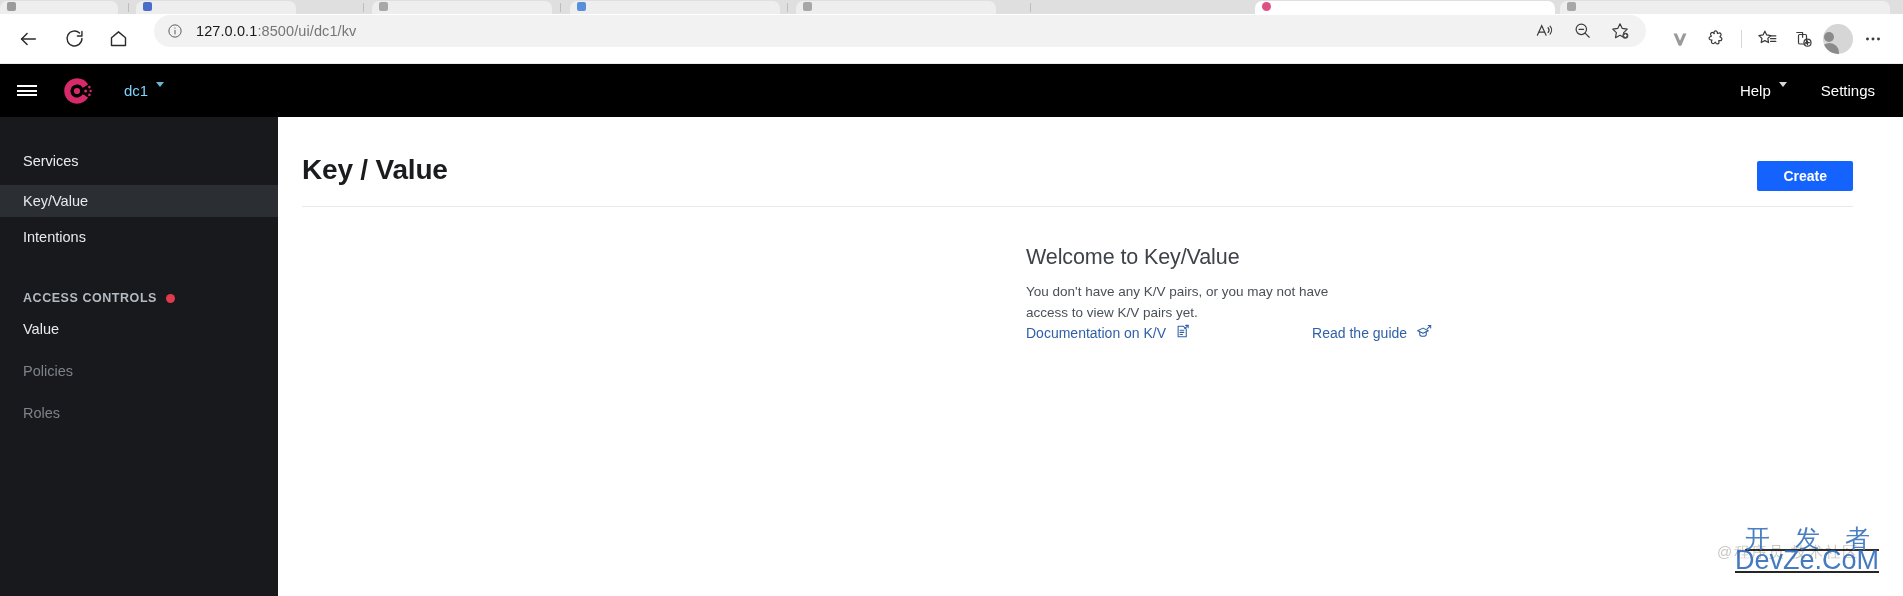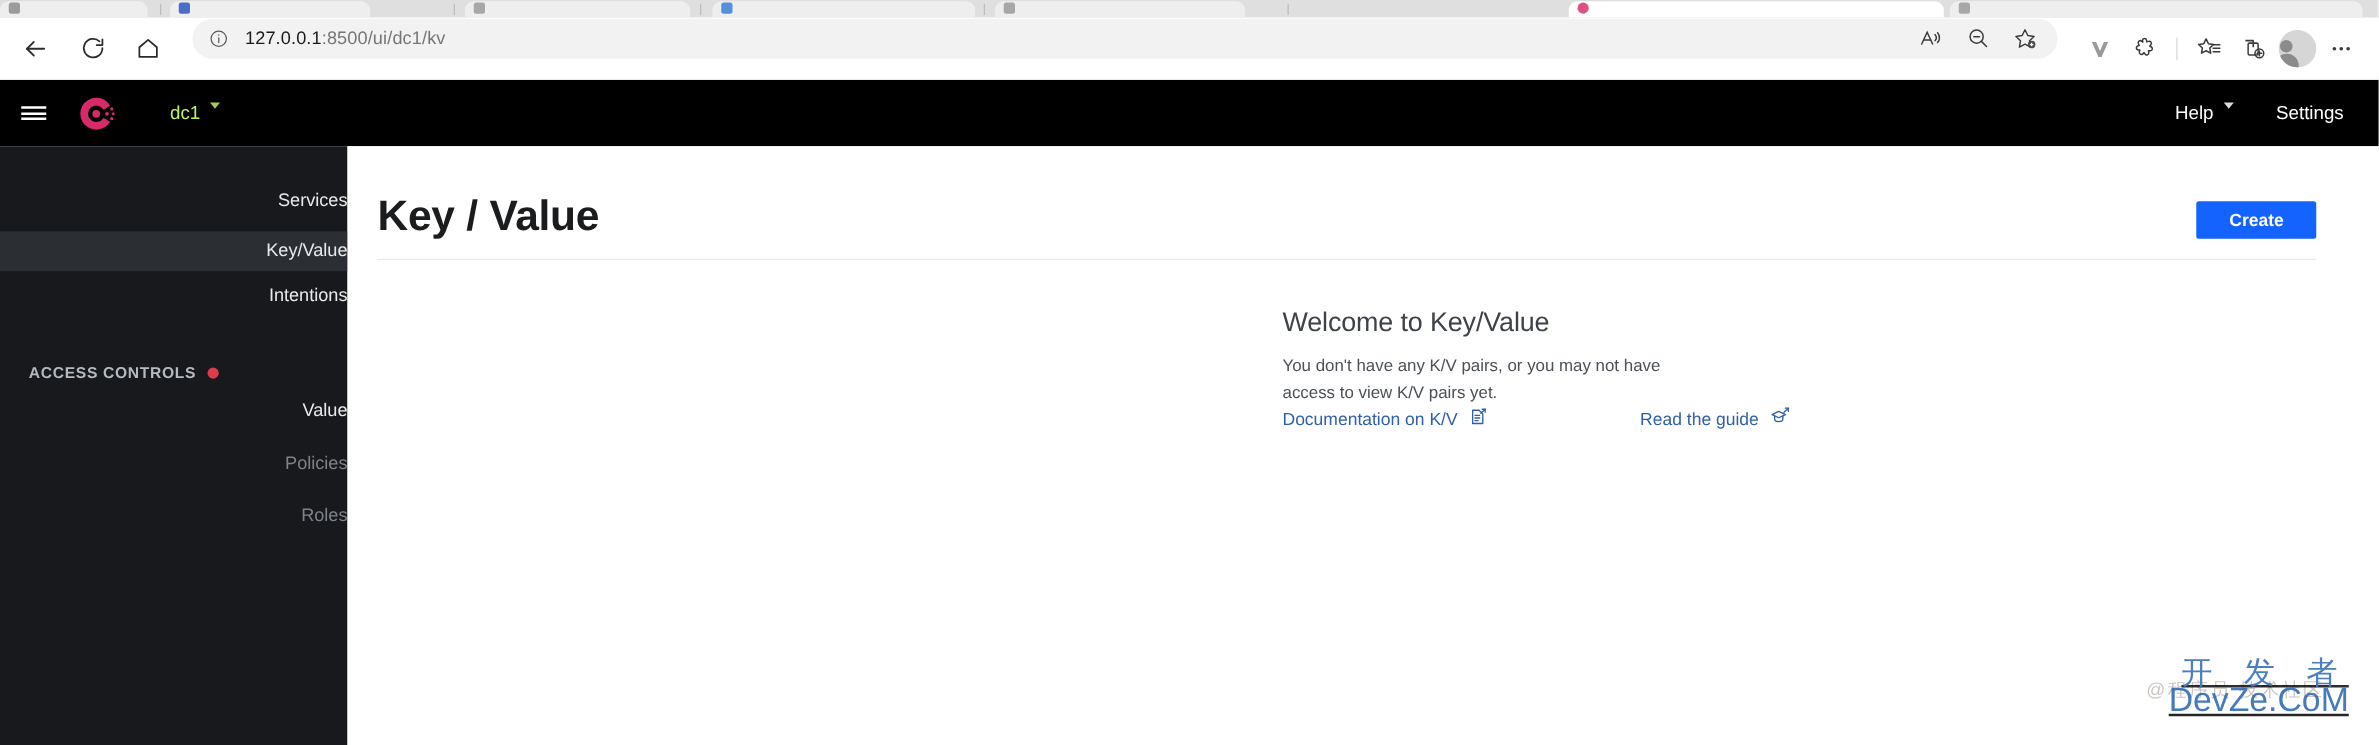--- a/index.html
+++ b/index.html
@@ -166,25 +166,25 @@
     background: #ffffff;
     margin: 2.5px 0;
   }
   .consul-logo {
     width: 34px; height: 34px;
     margin-left: 16px;
     flex: 0 0 auto;
     position: relative;
   }
   .dc-select {
-    margin-left: 42px;
+    margin-left: 30px;
     display: flex;
     align-items: flex-start;
     gap: 8px;
-    color: #bef264;
+    color: #7dd3fc;
     font-size: 15px;
     flex: 0 0 auto;
   }
   .chev {
     width: 0; height: 0;
     border-left: 4.5px solid transparent;
     border-right: 4.5px solid transparent;
     border-top: 5px solid currentColor;
     opacity: .85;
   }
@@ -212,21 +212,20 @@
     color: #e6e8ea;
   }
   .nav-item {
     height: 32px;
     display: flex;
     align-items: center;
     padding-left: 23px;
     font-size: 14.5px;
     color: #e9eaec;
     margin-bottom: 0;
-    justify-content: flex-end;
   }
   .nav-spacer { height: 4px; }
   .nav-item.active {
     background: #2b2e33;
   }
   .nav-item.muted { color: #7e838a; }
   .nav-section {
     display: flex;
     align-items: center;
     gap: 9px;
@@ -250,21 +249,21 @@
     background: #ffffff;
     position: relative;
     min-width: 0;
   }
   .content-head {
     padding: 38px 50px 0 24px;
     display: flex;
     align-items: flex-start;
   }
   .page-title {
-    font-size: 34px;
+    font-size: 28px;
     font-weight: 700;
     color: #1b1c1e;
     letter-spacing: -.2px;
     line-height: 1.1;
   }
   .create-btn {
     margin-left: auto;
     margin-top: 6px;
     background: #1563ff;
     color: #ffffff;

